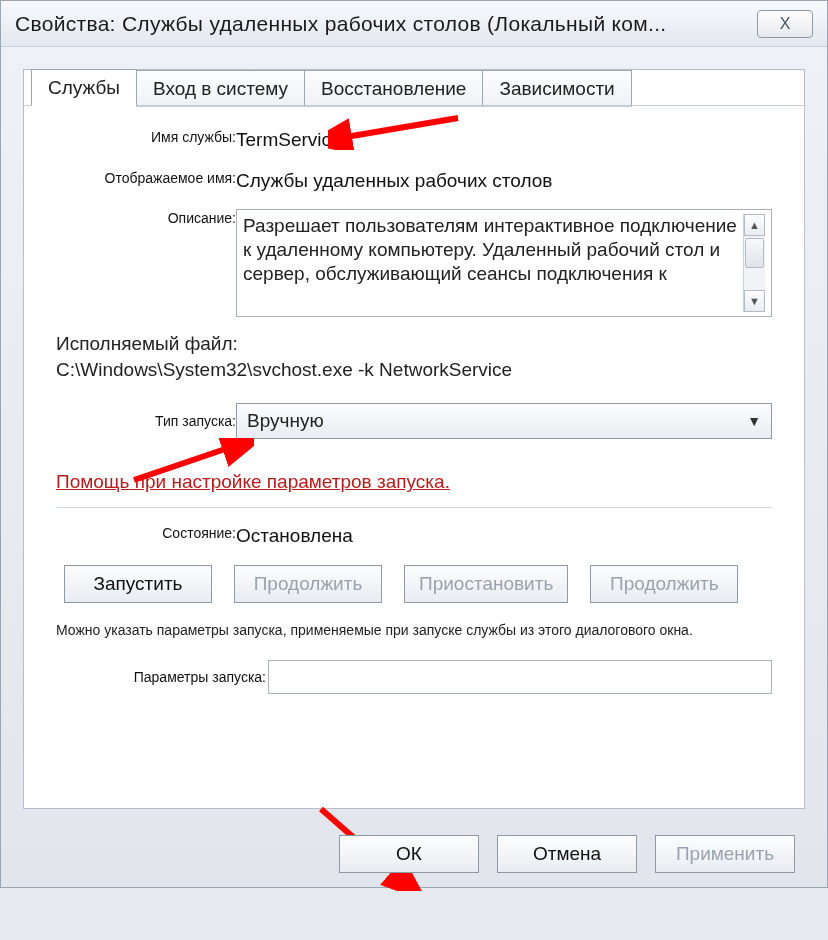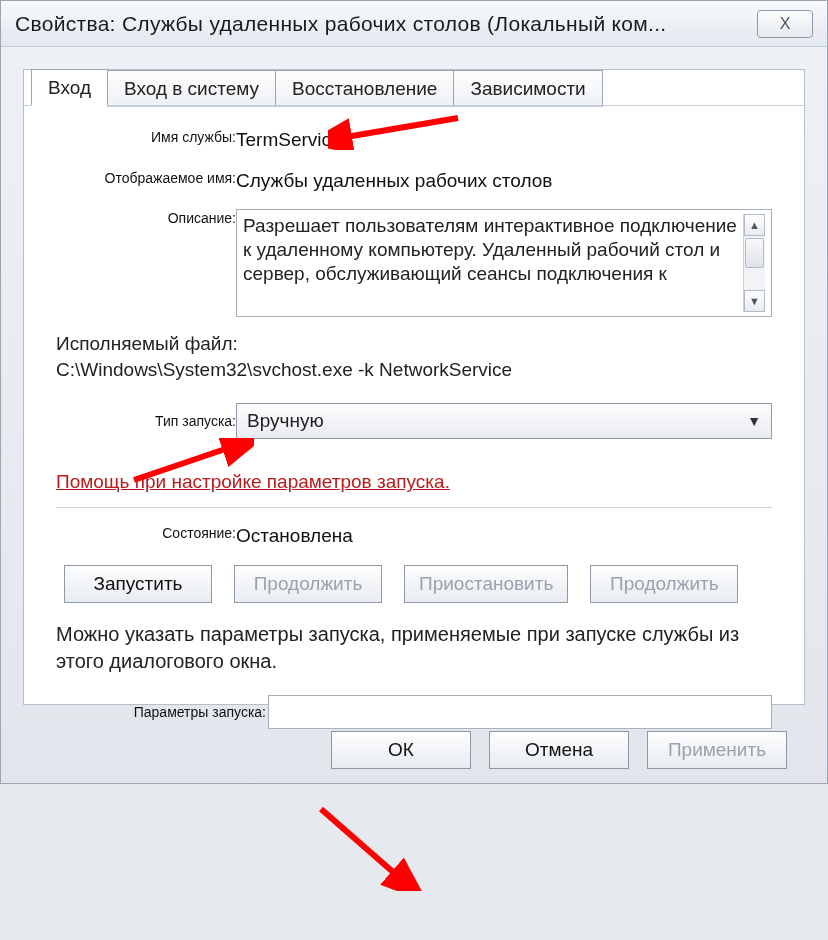--- a/index.html
+++ b/index.html
@@ -7,21 +7,21 @@
     margin: 0; padding: 0;
     width: 828px; height: 940px;
     font-family: "Segoe UI", Tahoma, Arial, sans-serif;
     font-size: 19px;
     background: #e6e9ed;
     color: #222;
     overflow: hidden;
   }
   .window {
     position: relative;
-    width: 828px; height: 784px;
+    width: 828px; height: 888px;
     background: linear-gradient(#eef1f5, #e2e6ec);
     border: 1px solid #9aa6b2;
   }
   .titlebar {
     display: flex;
     align-items: center;
     height: 46px;
     padding: 0 10px 0 14px;
     background: linear-gradient(#f7f9fc, #e3e8ef);
     border-bottom: 1px solid #c7cdd6;
@@ -157,34 +157,34 @@
     padding: 0 14px;
     border: 1px solid #8f99a5;
     background: linear-gradient(#fdfdfe,#e8ecf1);
     font-size: 19px;
     color: #111;
     cursor: default;
   }
   .btn.disabled { color: #9aa3ad; }
   .btn-row { display:flex; gap: 22px; margin: 10px 0 18px 8px; }
   .hint {
-    font-size: 20px;
+    font-size: 14px;
     line-height: 1.35;
     margin: 12px 0 20px 0;
   }
   .params-input {
     flex: 1;
     height: 34px;
     border: 1px solid #a7b0bb;
     background: #fff;
     margin-left: 2px;
   }
   .footer {
     position: absolute;
-    left: 0; right: 12px; bottom: 14px;
+    left: 0; right: 4px; bottom: 14px;
     display: flex;
     justify-content: flex-end;
     gap: 18px;
     padding: 0 28px;
   }
   .arrow {
     position: absolute;
     pointer-events: none;
   }
 </style>
@@ -194,21 +194,21 @@
 <div class="window">
   <div class="titlebar">
     <div class="title">Свойства: Службы удаленных рабочих столов (Локальный ком...</div>
     <div class="close-btn">
       <span>X</span>
     </div>
   </div>
 
   <div class="panel">
     <div class="tabs">
-      <div class="tab active"><span>Вход</span></div>
+      <div class="tab active"><span>Службы</span></div>
       <div class="tab"><span>Вход в систему</span></div>
       <div class="tab"><span>Восстановление</span></div>
       <div class="tab"><span>Зависимости</span></div>
     </div>
 
     <div class="tab-body">
 
       <div class="row">
         <div class="label">Имя службы:</div>
         <div class="value">TermService</div>

